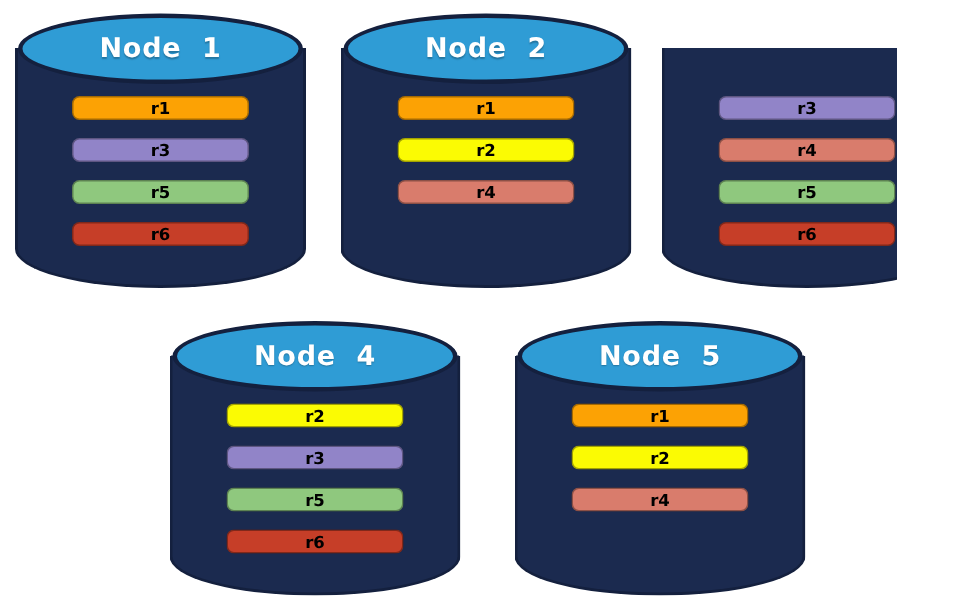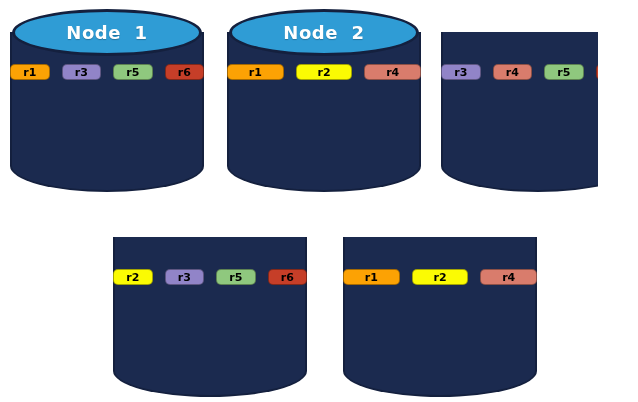--- a/index.html
+++ b/index.html
@@ -55,21 +55,21 @@
     font-weight: bold;
     letter-spacing: 0.5px;
     word-spacing: 7px;
     text-shadow: 0 1px 1px rgba(0,0,0,0.25);
   }
   .bars {
     position: absolute;
     left: 0; right: 0;
     top: 55px;
     display: flex;
-    flex-direction: row;
+    flex-direction: column;
     align-items: center;
     gap: 12px;
   }
   .bar {
     width: 116px;
     height: 14px;
     border: 1px solid rgba(0,0,0,0.35);
     border-radius: 5px;
     box-sizing: content-box;
     display: flex;
@@ -140,38 +140,44 @@
           <span>r5</span>
         </div>
         <div class="bar" style="background: rgb(198, 62, 40);">
           <span>r6</span>
         </div>
       </div>
   </div>
 
   <div class="node pos-4">
     <div class="cyl-body"></div>
+    <div class="cyl-top">
+      <span class="node-label">Node 4</span>
+    </div>
     <div class="bars">
         <div class="bar" style="background: rgb(251, 251, 3);">
           <span>r2</span>
         </div>
         <div class="bar" style="background: rgb(145, 132, 200);">
           <span>r3</span>
         </div>
         <div class="bar" style="background: rgb(143, 200, 126);">
           <span>r5</span>
         </div>
         <div class="bar" style="background: rgb(198, 62, 40);">
           <span>r6</span>
         </div>
       </div>
   </div>
 
   <div class="node pos-5">
     <div class="cyl-body"></div>
+    <div class="cyl-top">
+      <span class="node-label">Node 5</span>
+    </div>
     <div class="bars">
         <div class="bar" style="background: rgb(252, 162, 4);">
           <span>r1</span>
         </div>
         <div class="bar" style="background: rgb(251, 251, 3);">
           <span>r2</span>
         </div>
         <div class="bar" style="background: rgb(217, 124, 108);">
           <span>r4</span>
         </div>

